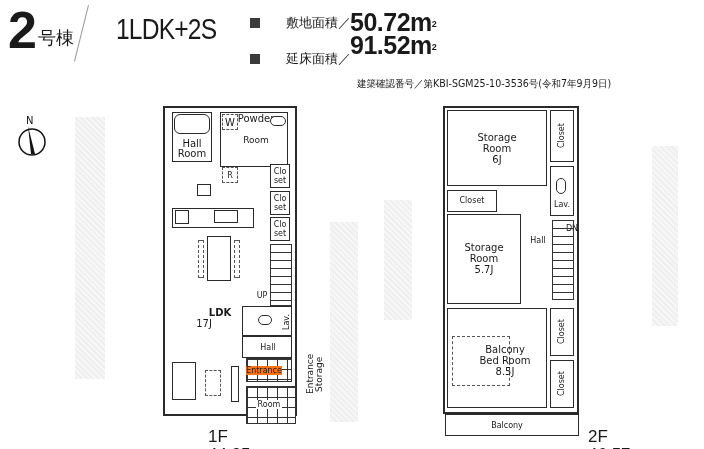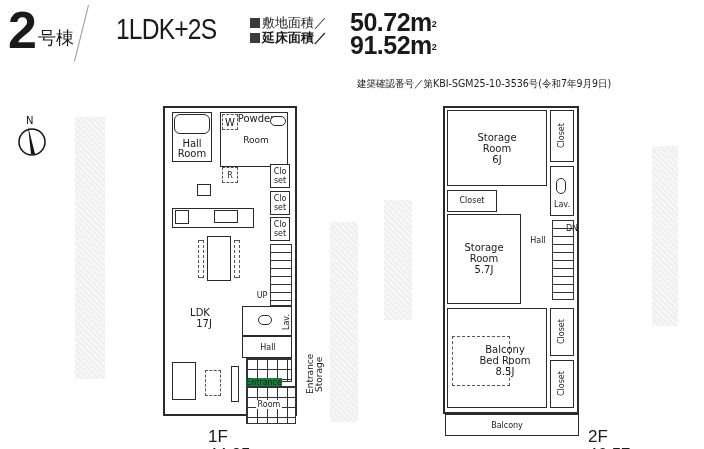--- a/index.html
+++ b/index.html
@@ -4,23 +4,23 @@
 <style>
   * { box-sizing: border-box; margin: 0; padding: 0; }
   html, body { width: 704px; height: 449px; background: #ffffff; overflow: hidden; }
   body { position: relative; font-family: "DejaVu Sans", "Liberation Sans", sans-serif; color: #1a1a1a; }
 
   
   .bldg-num { position: absolute; left: 8px; top: 4px; font-family: "Liberation Sans", sans-serif; font-size: 52px; line-height: 52px; font-weight: bold; letter-spacing: -1px; }
   .bldg-suffix { position: absolute; left: 38px; top: 28px; font-size: 18px; line-height: 20px; }
   .slash-line { position: absolute; left: 88px; top: 5px; width: 1px; height: 58px; background: #9a9a9a; transform: rotate(14deg); transform-origin: top left; }
   .layout-type { position: absolute; left: 116px; top: 12px; font-family: "Liberation Sans", sans-serif; font-size: 30px; line-height: 34px; letter-spacing: -1px; transform: scaleX(0.82); transform-origin: left; }
-  .area-row { position: absolute; left: 250px; font-size: 13px; line-height: 16px; display: flex; align-items: center; }
+  .area-row { position: absolute; left: 250px; font-size: 13px; line-height: 16px; display: flex; align-items: center; gap: 24px; }
   .area-row .sq { display: inline-block; width: 10px; height: 10px; background: #3a3a3a; margin-right: 2px; }
-  .area-row.r1 { top: 15px; } .area-row.r2 { top: 30px; font-weight: bold; }
+  .area-row.r1 { top: 15px; } .area-row.r2 { top: 51px; }
   .area-val { position: absolute; left: 350px; font-family: "Liberation Sans", sans-serif; font-size: 25px; line-height: 26px; font-weight: bold; letter-spacing: -0.5px; }
   .area-val.v1 { top: 9px; } .area-val.v2 { top: 32px; }
   .area-val sup { font-size: 9px; vertical-align: top; position: relative; top: 2px; }
   .permit { position: absolute; left: 357px; top: 78px; font-size: 10px; line-height: 12px; transform: scaleX(0.95); transform-origin: left; }
 
   
   .compass { position: absolute; left: 14px; top: 112px; width: 38px; height: 48px; }
 
   
   .ghost { position: absolute; background: repeating-linear-gradient(45deg, #efefef 0 2px, #f7f7f7 2px 4px); }
@@ -103,39 +103,39 @@
   <div class="lbl sm" style="left:222px;top:171px;width:16px;">R</div>
   <div class="room" style="left:197px;top:184px;width:14px;height:12px;"></div>
   <div class="room" style="left:172px;top:208px;width:82px;height:20px;"></div>
   <div class="room" style="left:175px;top:210px;width:14px;height:14px;"></div>
   <div class="room" style="left:214px;top:210px;width:24px;height:13px;"></div>
 
   <div class="dash" style="left:198px;top:240px;width:6px;height:38px;"></div>
   <div class="room" style="left:207px;top:236px;width:24px;height:45px;"></div>
   <div class="dash" style="left:234px;top:240px;width:6px;height:38px;"></div>
 
-  <div class="lbl" style="left:180px;top:307px;width:40px;">LDK</div>
+  <div class="lbl" style="left:200px;top:307px;width:40px;font-weight:bold;">LDK</div>
   <div class="lbl" style="left:184px;top:318px;width:40px;">17J</div>
 
   <div class="room" style="left:172px;top:362px;width:24px;height:38px;"></div>
   <div class="dash" style="left:205px;top:370px;width:16px;height:26px;"></div>
   <div class="room" style="left:231px;top:366px;width:8px;height:36px;"></div>
 
   <div class="stairs" style="left:270px;top:244px;width:22px;height:62px;"></div>
   <div class="lbl sm" style="left:254px;top:291px;width:16px;">UP</div>
 
   <div class="room" style="left:242px;top:306px;width:50px;height:30px;"></div>
   <div class="room" style="left:258px;top:315px;width:14px;height:10px;border-radius:5px;"></div>
   <div class="lbl sm vert" style="left:282px;top:310px;height:24px;">Lav.</div>
 
   <div class="room" style="left:242px;top:336px;width:50px;height:22px;"></div>
   <div class="lbl sm" style="left:256px;top:343px;width:24px;">Hall</div>
 
   <div class="tiles" style="left:246px;top:358px;width:46px;height:24px;"></div>
-  <div class="lbl sm" style="left:246px;top:378px;width:36px;background:#15803d;">Entrance</div>
+  <div class="lbl sm" style="left:246px;top:366px;width:36px;background:#f97316;">Entrance</div>
 
   <div class="tiles" style="left:246px;top:386px;width:50px;height:38px;"></div>
   <div class="lbl sm" style="left:256px;top:400px;width:26px;background:#fff;">Room</div>
 
   <div class="lbl sm vert" style="left:306px;top:336px;height:76px;font-size:9px;">Entrance Storage</div>
 
   <div class="floor-label" style="left:208px;top:428px;"><span>1F 44.95m</span></div>
 </div>
 
 <div class="plan" style="left:0;top:0;">

